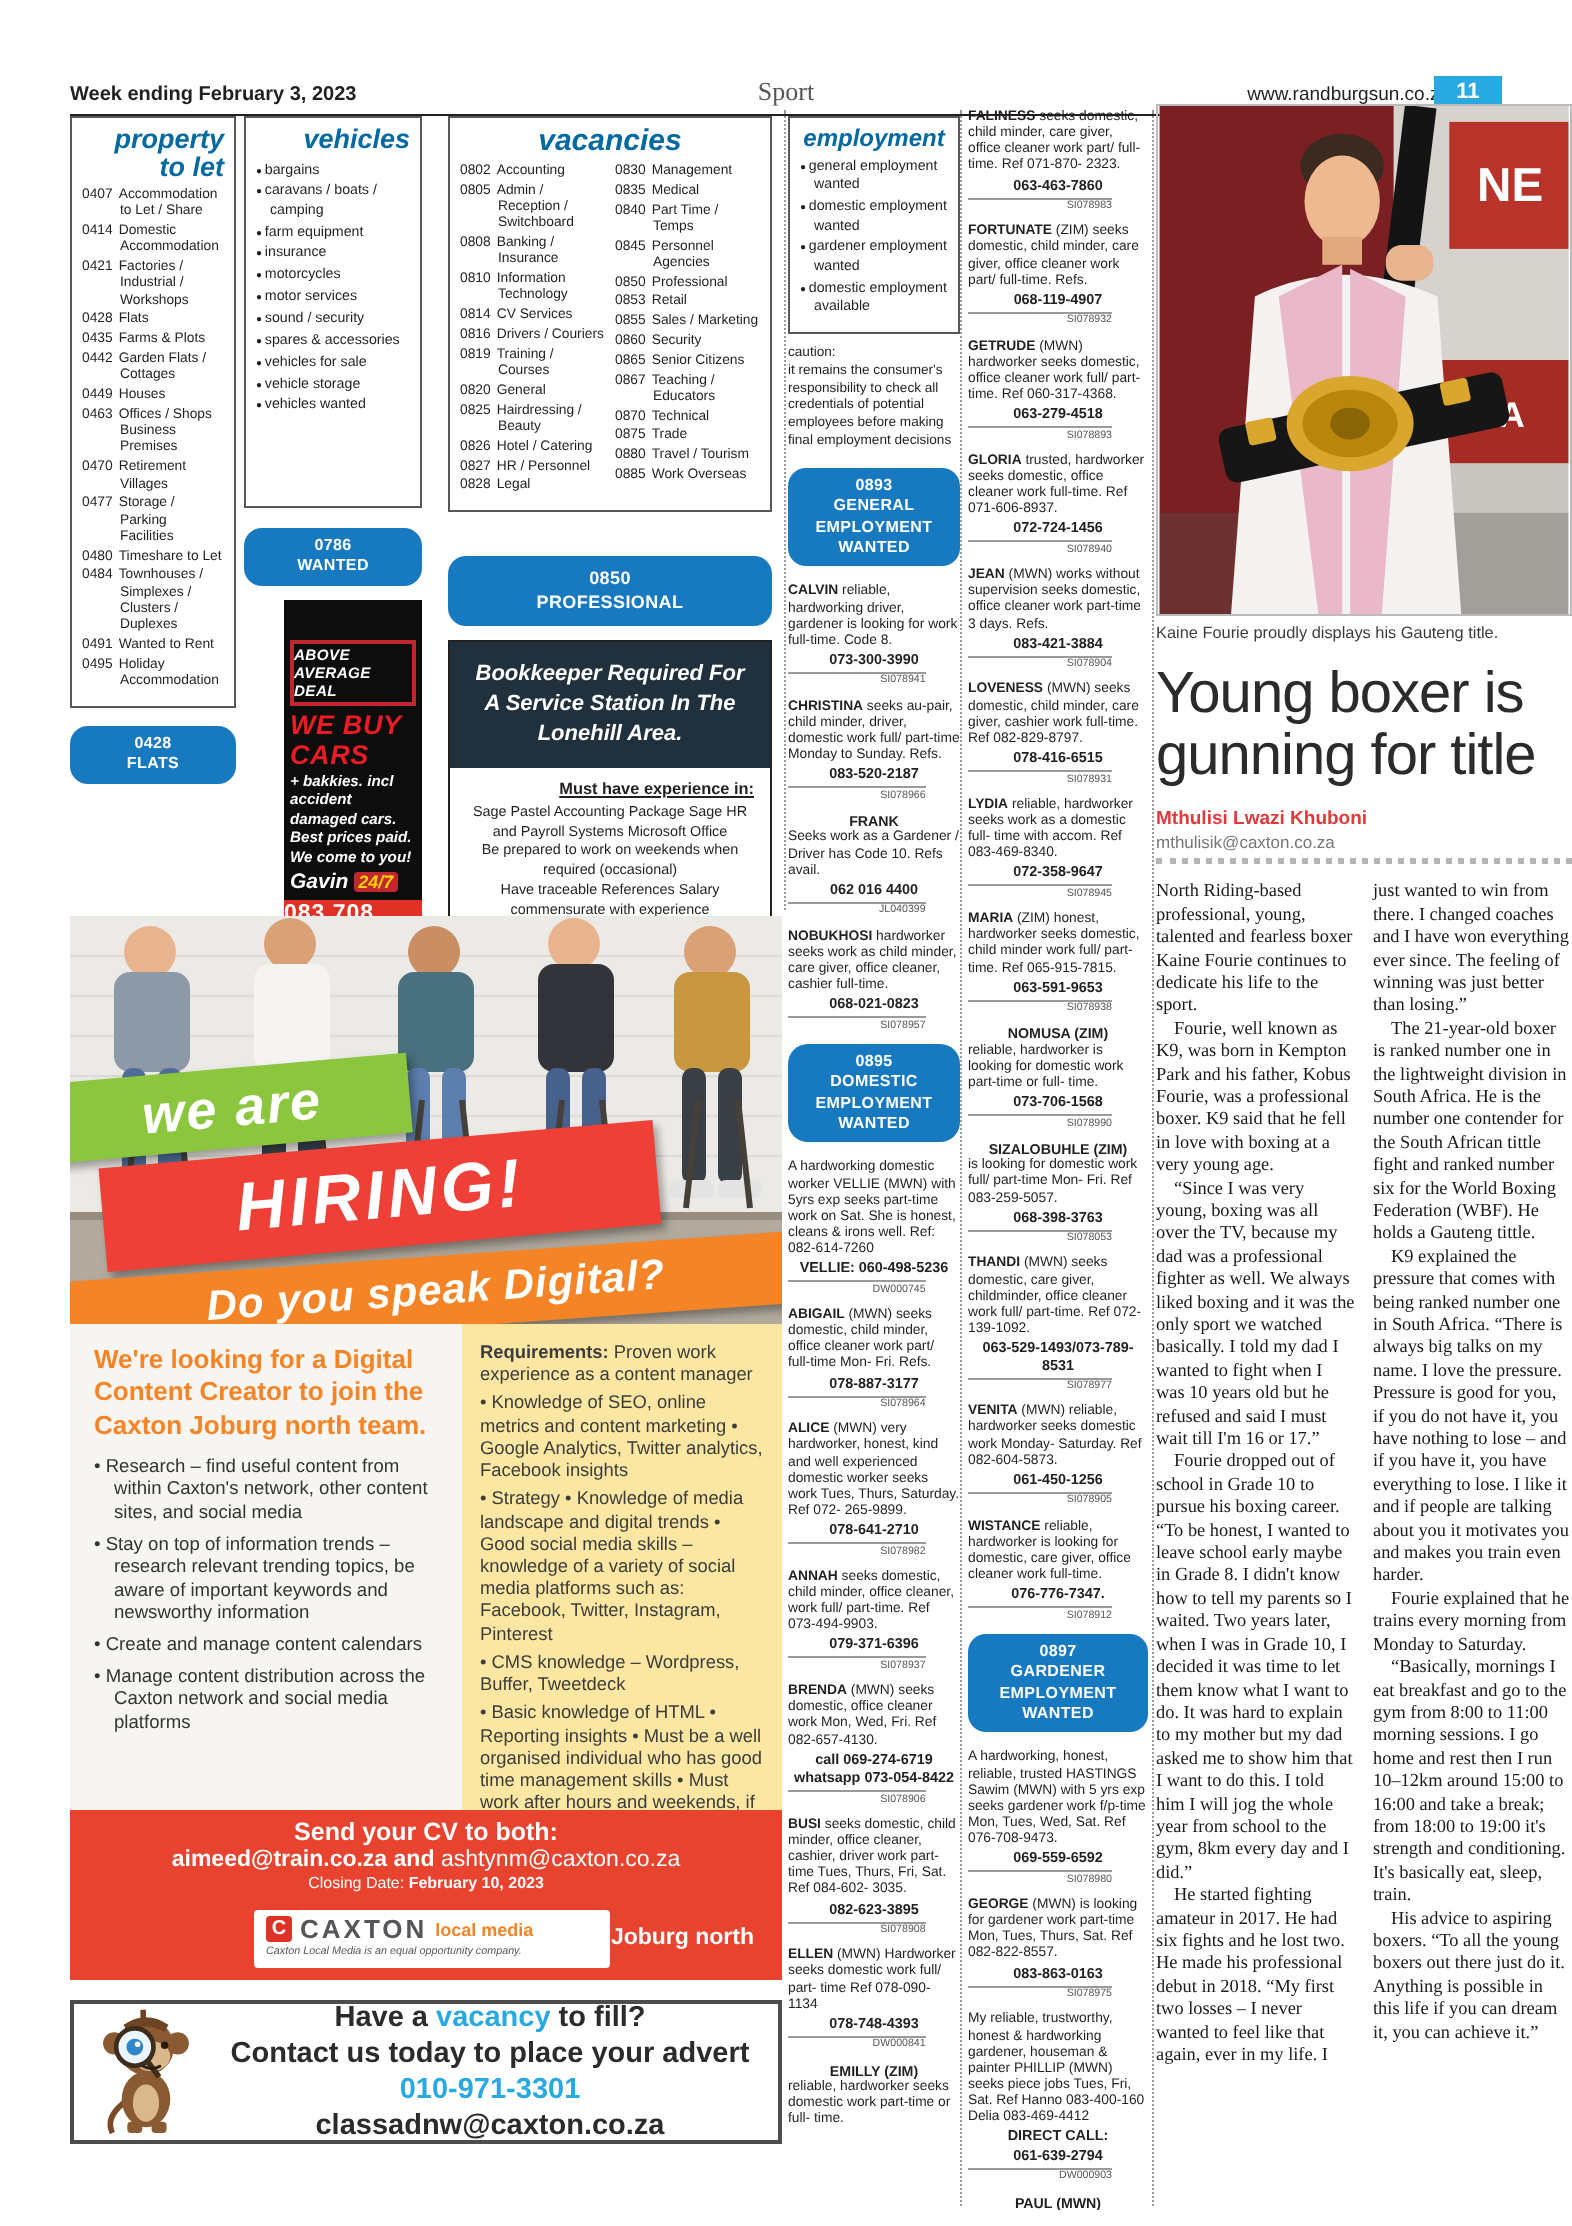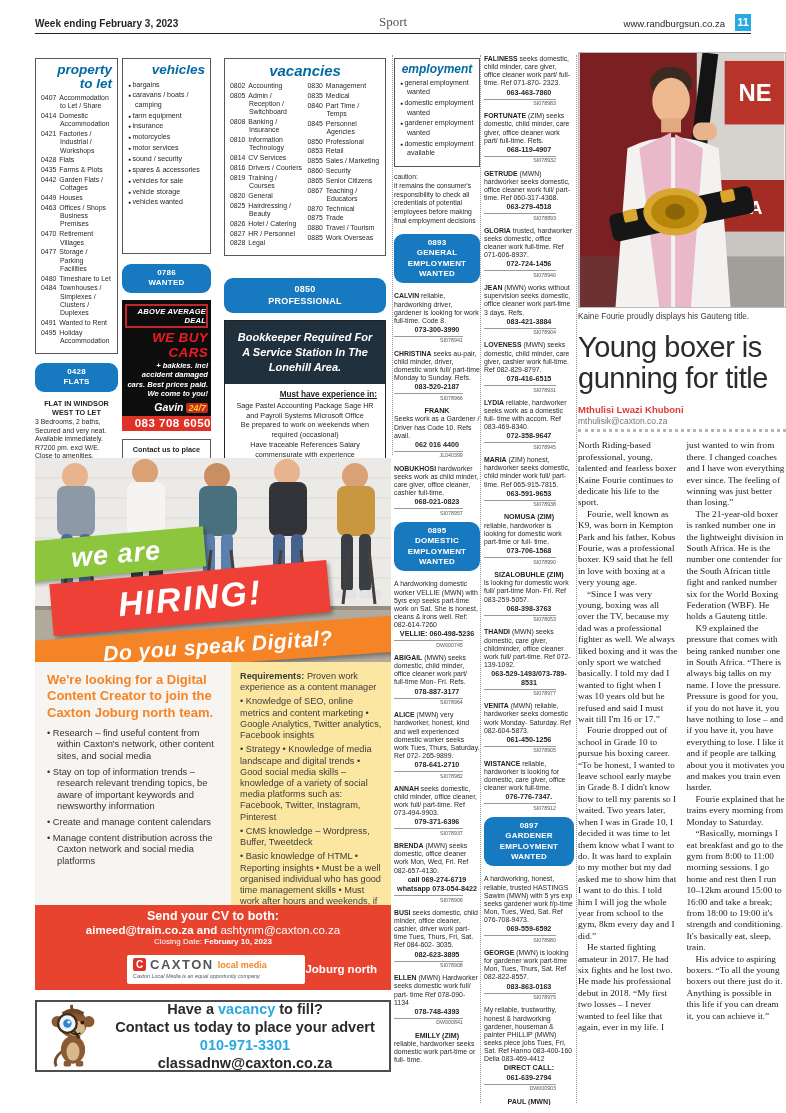--- a/index.html
+++ b/index.html
@@ -3,25 +3,25 @@
 <meta charset="utf-8">
 <style>
   * { margin:0; padding:0; box-sizing:border-box; }
   html,body { background:#e8e8e8; }
   #page {
     position:relative; width:786px; height:1113px; margin:0 auto;
     background:#ffffff; overflow:hidden;
     font-family:"Liberation Sans", sans-serif; color:#1a1a1a;
   }
   
-  #hdr { position:absolute; left:35px; right:35px; top:12px; height:22px; border-bottom:1.5px solid #231f20; }
+  #hdr { position:absolute; left:35px; right:35px; top:36px; height:22px; border-bottom:1.5px solid #231f20; }
   #hdr .date { position:absolute; left:0; bottom:4px; font-size:10px; font-weight:bold; color:#231f20; }
   #hdr .section { position:absolute; left:50%; transform:translateX(-50%); bottom:3px; font-size:13px; color:#55565a; font-family:"Liberation Serif", serif; background:#fff; padding:0 14px; }
   #hdr .site { position:absolute; right:26px; bottom:4px; font-size:9.5px; color:#231f20; }
-  #hdr .pagenum { position:absolute; right:0; bottom:2px; width:16px; height:17px; background:#29a9e1; color:#fff; font-weight:bold; font-size:11px; text-align:center; line-height:17px; }
+  #hdr .pagenum { position:absolute; right:0; bottom:2px; width:34px; height:17px; background:#29a9e1; color:#fff; font-weight:bold; font-size:11px; text-align:center; line-height:17px; }
   
   .vrule { position:absolute; width:0; border-left:1px dotted #9a9a9a; }
   
   .cat-box { border:1px solid #57585a; background:#fff; padding:4px 5px 6px 5px; }
   .cat-title { color:#0369a1; font-style:italic; font-weight:bold; font-size:13.5px; line-height:1.0; margin-bottom:4px; }
   .cat-row { font-size:6.9px; line-height:1.2; padding-left:19px; text-indent:-19px; margin-bottom:1.5px; color:#231f20; }
   .cat-row .code { margin-right:3px; }
   .bullet-row { font-size:7.1px; line-height:1.32; padding-left:7px; text-indent:-7px; margin-bottom:1.5px; color:#231f20; }
   .bullet-row::before { content:"● "; font-size:5px; }
   .blue-bar { background:#1779c0; color:#fff; font-weight:bold; text-align:center; border-radius:9px; padding:4px 2px; font-size:8px; line-height:1.3; letter-spacing:0.2px; }
@@ -29,21 +29,21 @@
   .ad { font-size:6.9px; line-height:1.18; margin-bottom:6px; color:#231f20; }
   .ad-header { font-weight:bold; text-align:center; font-size:7.1px; }
   .ad-name { font-weight:bold; }
   .ad-phone { font-weight:bold; text-align:center; font-size:7.2px; margin-top:1px; }
   .ad-ref { font-size:5.3px; color:#55565a; text-align:right; border-top:1px solid #9a9a9a; width:80%; margin-top:1.5px; padding-top:0.5px; }
   .col { position:absolute; overflow:hidden; }
   
   .flat-ad { margin-top:7px; font-size:6.9px; line-height:1.25; color:#231f20; }
   .flat-ad .t { font-weight:bold; text-align:center; font-size:7.3px; margin-bottom:1px; }
   .flat-ad .ph { font-weight:bold; text-align:center; font-size:7.3px; }
-  .wbc { margin-top:7px; background:#0d0d0d; color:#fff; text-align:right; padding:4px 3px 0 3px; position:relative; }
+  .wbc { margin-top:7px; background:#0d0d0d; color:#fff; text-align:left; padding:20px 3px 0 3px; position:relative;margin-left:20px; }
   .wbc .banner { border:2px solid #c1272d; color:#fff; font-weight:bold; font-size:7.6px; padding:1px 0; font-style:italic; letter-spacing:0.2px; }
   .wbc .big { color:#ed1c24; font-weight:bold; font-size:13.5px; font-style:italic; margin-top:2px; letter-spacing:0.3px; }
   .wbc .script { font-style:italic; font-weight:bold; font-size:7.6px; line-height:1.25; margin-top:1px; }
   .wbc .gavin { font-style:italic; font-weight:bold; font-size:10.5px; margin-top:2px; color:#fff; }
   .wbc .gavin .b247 { color:#ffd400; background:#c1272d; padding:0 2px; border-radius:2px; font-size:9px; }
   .wbc .strip { background:#e03127; color:#fff; font-weight:bold; font-size:11.5px; margin:3px -3px 0 -3px; padding:1px 0 2px 0; letter-spacing:0.5px; }
   .contact-box { margin-top:8px; border:1.5px solid #57585a; text-align:center; padding:5px 3px; font-size:7.3px; font-weight:bold; color:#231f20; line-height:1.5; }
   .contact-box .cyan { color:#29a9e1; }
   .contact-box .phone { color:#1779c0; font-size:9.5px; margin-top:4px; }
   
@@ -146,26 +146,20 @@
           <div class="cat-row"><span class="code">0484</span><span>Townhouses / Simplexes / Clusters / Duplexes</span></div>
 
           <div class="cat-row"><span class="code">0491</span><span>Wanted to Rent</span></div>
 
           <div class="cat-row"><span class="code">0495</span><span>Holiday Accommodation</span></div>
         </div>
     </div>
     <div class="blue-bar" style="margin-top:9px;">
       <div>0428</div>
       <div>FLATS</div>
-    </div>
-    <div class="flat-ad">
-      <div class="t">FLAT IN WINDSOR WEST TO LET</div>
-      <div>3 Bedrooms, 2 baths, Secured and very neat. Available immediately. R7200 pm. excl W/E. Close to amenities.</div>
-      <div class="ph">073-160-2250</div>
-      <div class="ad-ref" style="margin-left:auto;">FA802227</div>
     </div>
   </div>
 
   <div class="col" style="left:122px; top:58px; width:89px; height:1040px;">
     <div class="cat-box" style="min-height:196px;">
       <div class="cat-title" style="text-align:right;">vehicles</div>
       <div>
 
           <div class="bullet-row">bargains</div>
 

